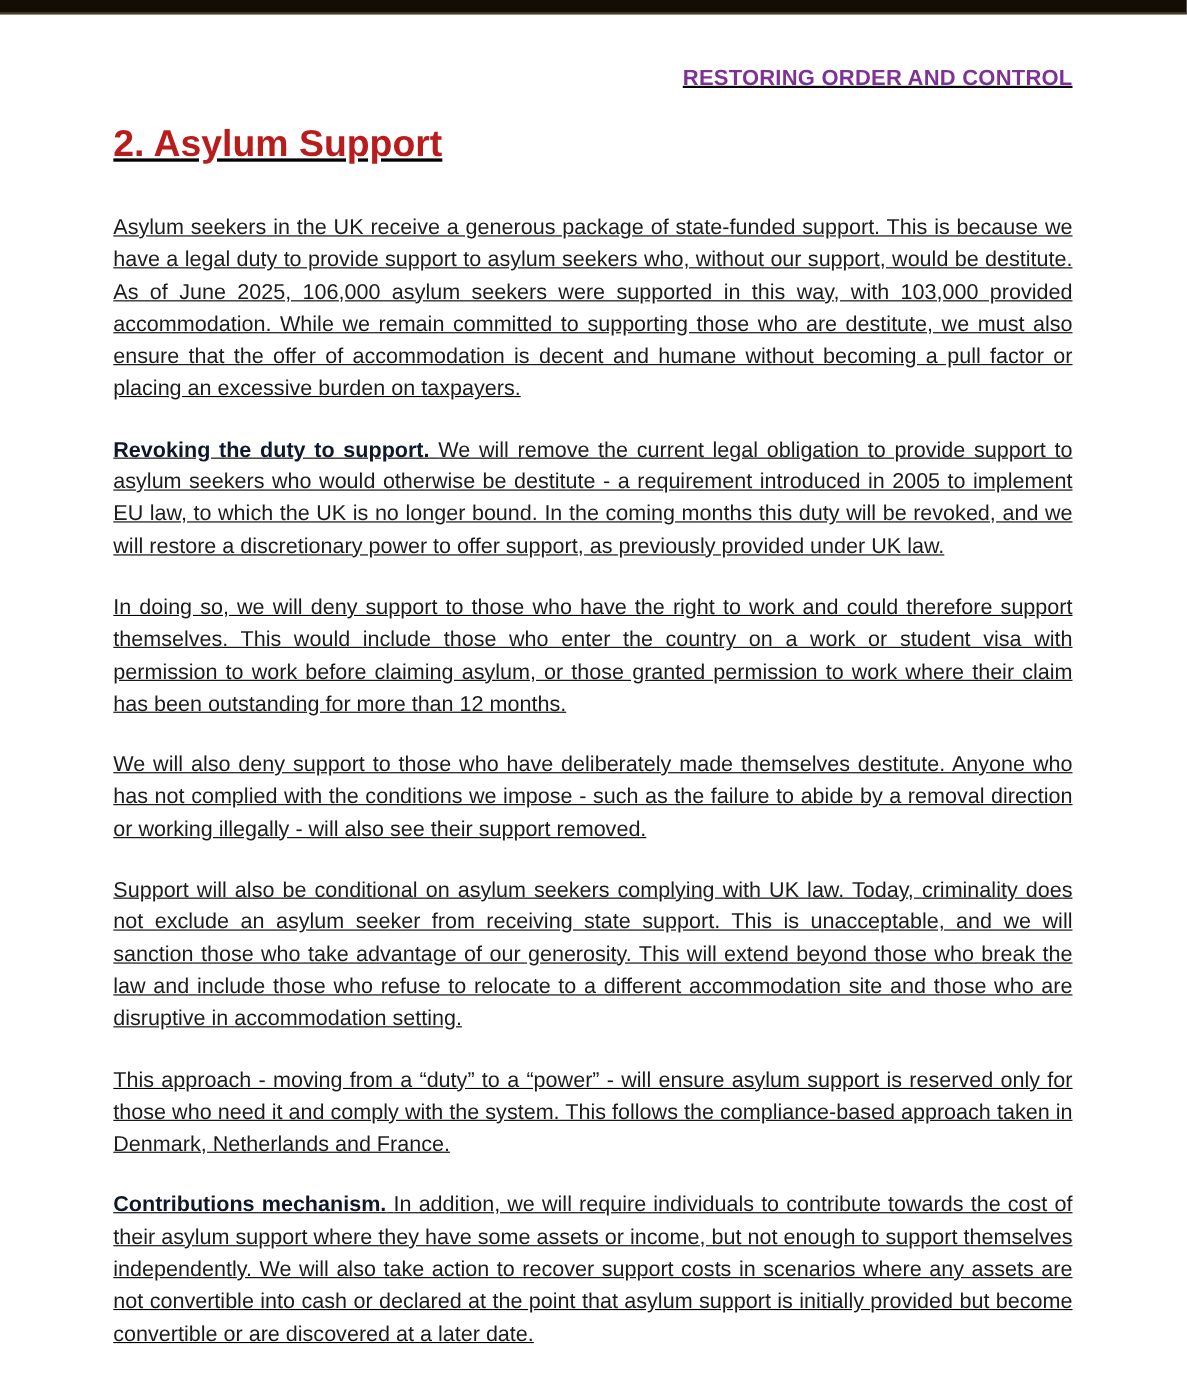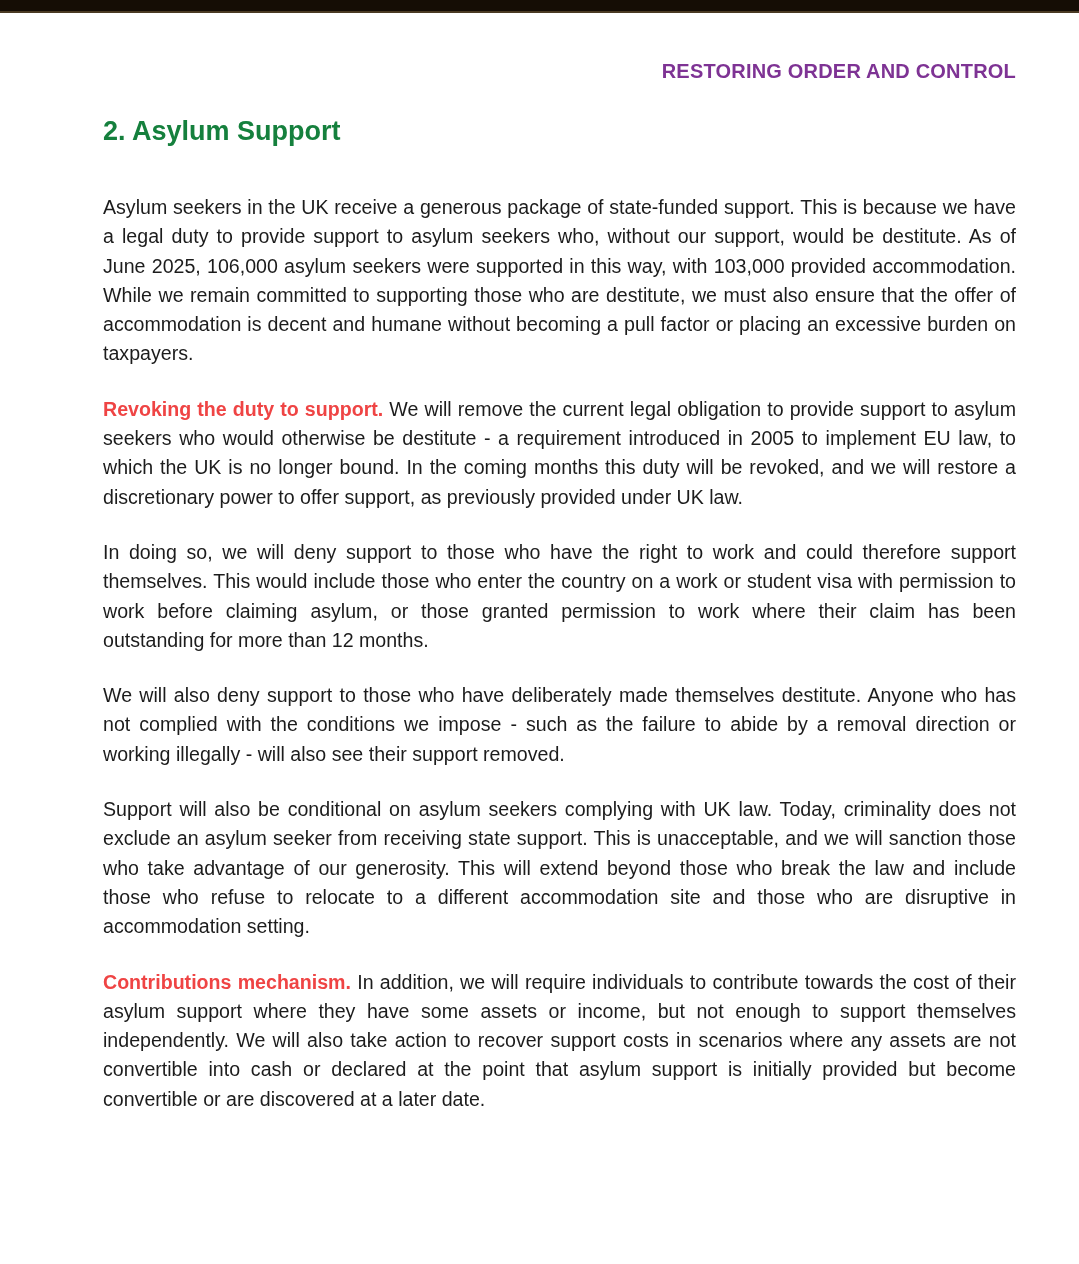--- a/index.html
+++ b/index.html
@@ -15,63 +15,65 @@
     overflow: hidden;
     font-family: "Liberation Sans", sans-serif;
   }
   .top-bar {
     width: 100%;
     height: 11px;
     background: #150d05;
     border-bottom: 2px solid #4a3a24;
   }
   .content {
-    padding: 47px 63px 0 103px;
+    padding: 47px 104px 0 103px;
+    text-decoration: underline;
   }
   .running-header {
     text-align: right;
     color: #7e3394;
     font-weight: bold;
     font-size: 20px;
     line-height: 22px;
     letter-spacing: 0.2px;
   }
   h1.section-title {
     margin: 34px 0 0 0;
-    color: #15803d;
+    color: #b91c1c;
     font-weight: bold;
-    font-size: 27px;
+    font-size: 34px;
     line-height: 31px;
   }
   .body-text p {
     margin: 0 0 26px 0;
     color: #1c1c1c;
     font-size: 19.6px;
     line-height: 29.3px;
     text-align: justify;
     text-justify: inter-word;
   }
   .body-text p:first-of-type {
     margin-top: 46px;
   }
   .body-text strong {
     font-weight: bold;
-    color: #ef4444;
+    color: #0f172a;
   }
 </style>
 </head>
 <body>
 
 <div class="page">
   <div class="top-bar"></div>
   <div class="content">
     <div class="running-header">RESTORING ORDER AND CONTROL</div>
     <h1 class="section-title">2. Asylum Support</h1>
     <div class="body-text">
       <p><span>Asylum seekers in the UK receive a generous package of state-funded support. This is because we have a legal duty to provide support to asylum seekers who, without our support, would be destitute. As of June 2025, 106,000 asylum seekers were supported in this way, with 103,000 provided accommodation. While we remain committed to supporting those who are destitute, we must also ensure that the offer of accommodation is decent and humane without becoming a pull factor or placing an excessive burden on taxpayers.</span></p>
       <p><strong>Revoking the duty to support.</strong> <span>We will remove the current legal obligation to provide support to asylum seekers who would otherwise be destitute - a requirement introduced in 2005 to implement EU law, to which the UK is no longer bound. In the coming months this duty will be revoked, and we will restore a discretionary power to offer support, as previously provided under UK law.</span></p>
       <p><span>In doing so, we will deny support to those who have the right to work and could therefore support themselves. This would include those who enter the country on a work or student visa with permission to work before claiming asylum, or those granted permission to work where their claim has been outstanding for more than 12 months.</span></p>
       <p><span>We will also deny support to those who have deliberately made themselves destitute. Anyone who has not complied with the conditions we impose - such as the failure to abide by a removal direction or working illegally - will also see their support removed.</span></p>
       <p><span>Support will also be conditional on asylum seekers complying with UK law. Today, criminality does not exclude an asylum seeker from receiving state support. This is unacceptable, and we will sanction those who take advantage of our generosity. This will extend beyond those who break the law and include those who refuse to relocate to a different accommodation site and those who are disruptive in accommodation setting.</span></p>
+      <p><span>This approach - moving from a “duty” to a “power” - will ensure asylum support is reserved only for those who need it and comply with the system. This follows the compliance-based approach taken in Denmark, Netherlands and France.</span></p>
       <p><strong>Contributions mechanism.</strong> <span>In addition, we will require individuals to contribute towards the cost of their asylum support where they have some assets or income, but not enough to support themselves independently. We will also take action to recover support costs in scenarios where any assets are not convertible into cash or declared at the point that asylum support is initially provided but become convertible or are discovered at a later date.</span></p>
     </div>
   </div>
 </div>
 
 </body></html>

